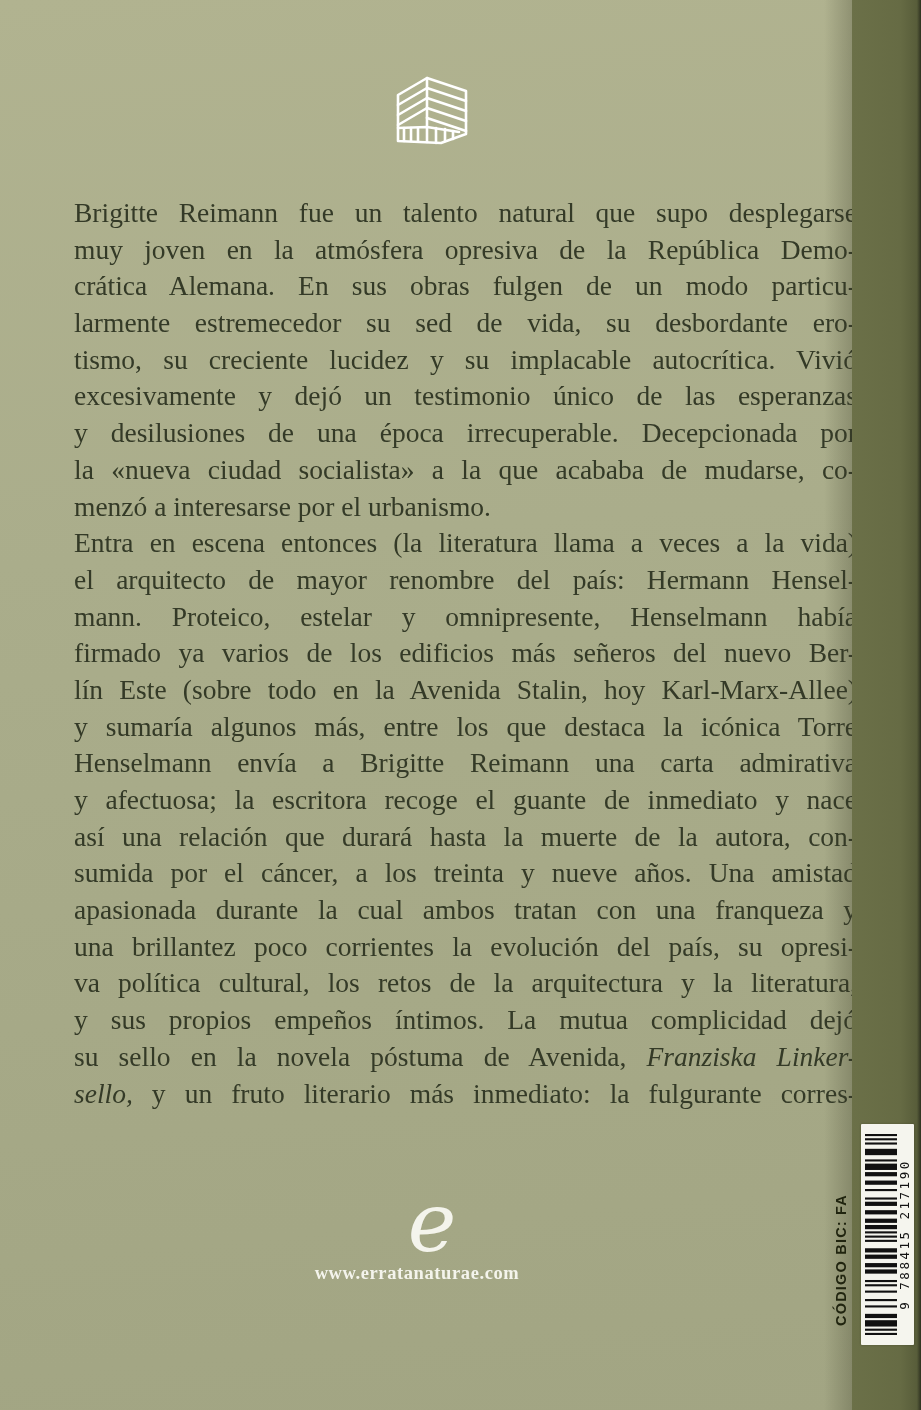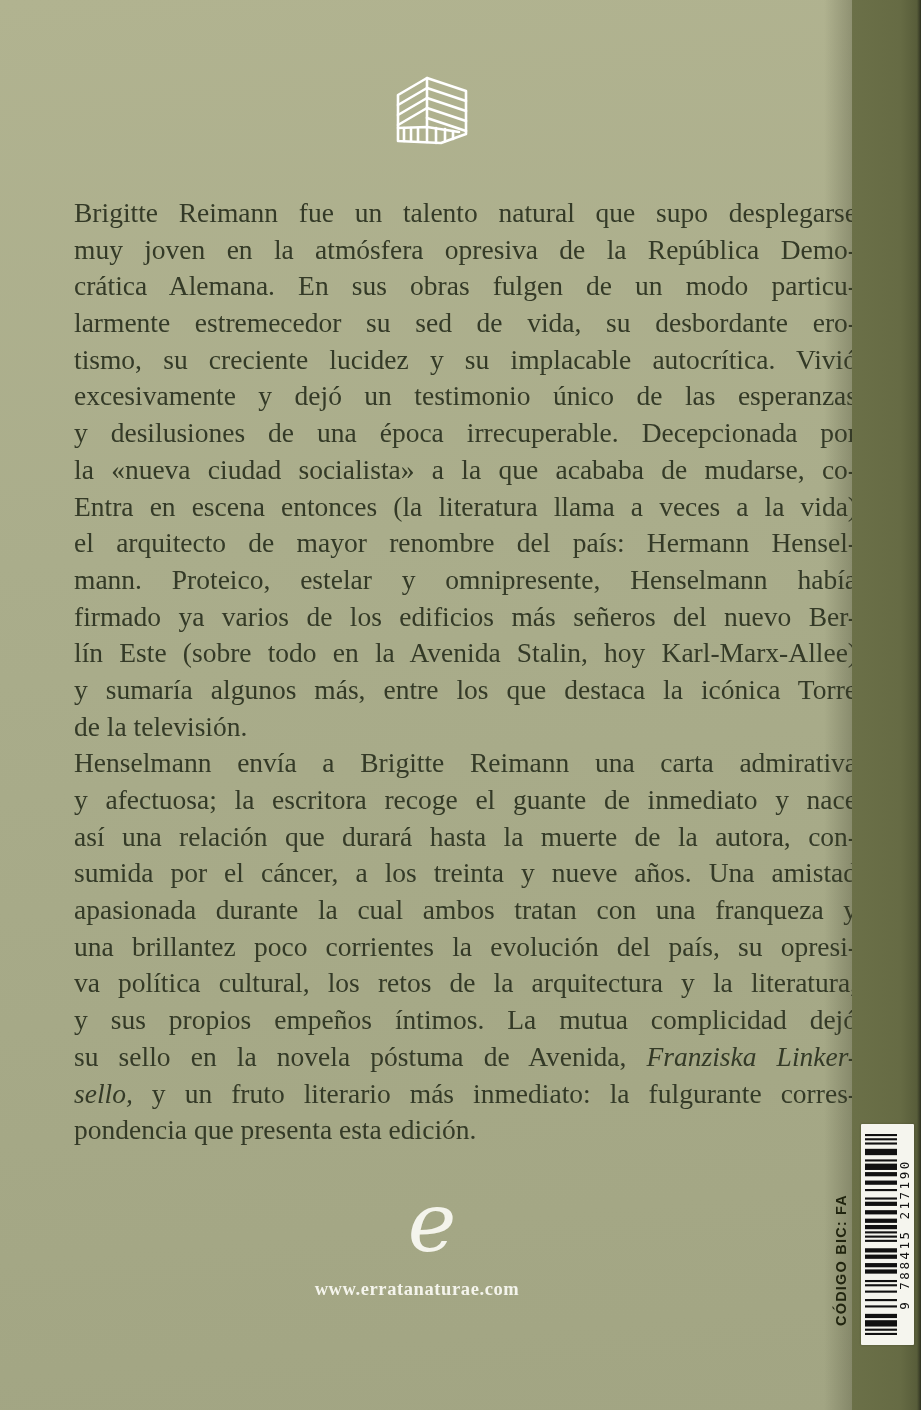--- a/index.html
+++ b/index.html
@@ -32,21 +32,21 @@
     font-family:"DejaVu Serif", serif;
     font-style:italic;font-size:82px;line-height:74px;height:74px;
     text-align:center;margin-left:30px;
   }
   .pub-name{
     font-family:"Liberation Sans", sans-serif;
     font-size:33px;line-height:38px;letter-spacing:1.5px;margin-top:-6px;
   }
   .pub-site{
     font-family:"Liberation Serif", serif;font-weight:bold;
-    font-size:18.5px;line-height:22px;letter-spacing:0.6px;margin-top:18px;
+    font-size:18.5px;line-height:22px;letter-spacing:0.6px;margin-top:2px;
   }
   
   .crease{
     position:absolute;top:0;left:824px;width:28px;height:100%;
     background:linear-gradient(to right, rgba(58,60,38,0) 0%, rgba(58,60,38,0.28) 100%);
   }
   .spine-strip{
     position:absolute;top:0;left:852px;width:69px;height:100%;
     background:linear-gradient(to right,#6b7048 0%,#666b44 70%,#585d3a 94%,#2e3120 100%);
   }
@@ -105,38 +105,37 @@
 
   <div class="text-block" id="text-block">
       <div class="line"><span>Brigitte Reimann fue un talento natural que supo desplegarse</span></div>
       <div class="line"><span>muy joven en la atmósfera opresiva de la República Demo-</span></div>
       <div class="line"><span>crática Alemana. En sus obras fulgen de un modo particu-</span></div>
       <div class="line"><span>larmente estremecedor su sed de vida, su desbordante ero-</span></div>
       <div class="line"><span>tismo, su creciente lucidez y su implacable autocrítica. Vivió</span></div>
       <div class="line"><span>excesivamente y dejó un testimonio único de las esperanzas</span></div>
       <div class="line"><span>y desilusiones de una época irrecuperable. Decepcionada por</span></div>
       <div class="line"><span>la «nueva ciudad socialista» a la que acababa de mudarse, co-</span></div>
+      <div class="line last"><span>menzó a interesarse por el urbanismo.</span></div>
       <div class="line"><span>Entra en escena entonces (la literatura llama a veces a la vida)</span></div>
       <div class="line"><span>el arquitecto de mayor renombre del país: Hermann Hensel-</span></div>
       <div class="line"><span>mann. Proteico, estelar y omnipresente, Henselmann había</span></div>
       <div class="line"><span>firmado ya varios de los edificios más señeros del nuevo Ber-</span></div>
       <div class="line"><span>lín Este (sobre todo en la Avenida Stalin, hoy Karl-Marx-Allee)</span></div>
       <div class="line"><span>y sumaría algunos más, entre los que destaca la icónica Torre</span></div>
-      <div class="line last"><span>de la televisión.</span></div>
       <div class="line"><span>Henselmann envía a Brigitte Reimann una carta admirativa</span></div>
       <div class="line"><span>y afectuosa; la escritora recoge el guante de inmediato y nace</span></div>
       <div class="line"><span>así una relación que durará hasta la muerte de la autora, con-</span></div>
       <div class="line"><span>sumida por el cáncer, a los treinta y nueve años. Una amistad</span></div>
       <div class="line"><span>apasionada durante la cual ambos tratan con una franqueza y</span></div>
       <div class="line"><span>una brillantez poco corrientes la evolución del país, su opresi-</span></div>
       <div class="line"><span>va política cultural, los retos de la arquitectura y la literatura,</span></div>
       <div class="line"><span>y sus propios empeños íntimos. La mutua complicidad dejó</span></div>
       <div class="line"><span>su sello en la novela póstuma de Avenida, </span><em>Franziska Linker-</em></div>
       <div class="line"><em>sello,</em><span> y un fruto literario más inmediato: la fulgurante corres-</span></div>
-      <div class="line last"><span>pondencia que presenta esta edición.</span></div>
     </div>
 
   <div class="crease"></div>
   <div class="spine-strip"></div>
 
   <div class="publisher">
     <div class="e-mark">e</div>
     <div class="pub-site">www.erratanaturae.com</div>
   </div>
 

